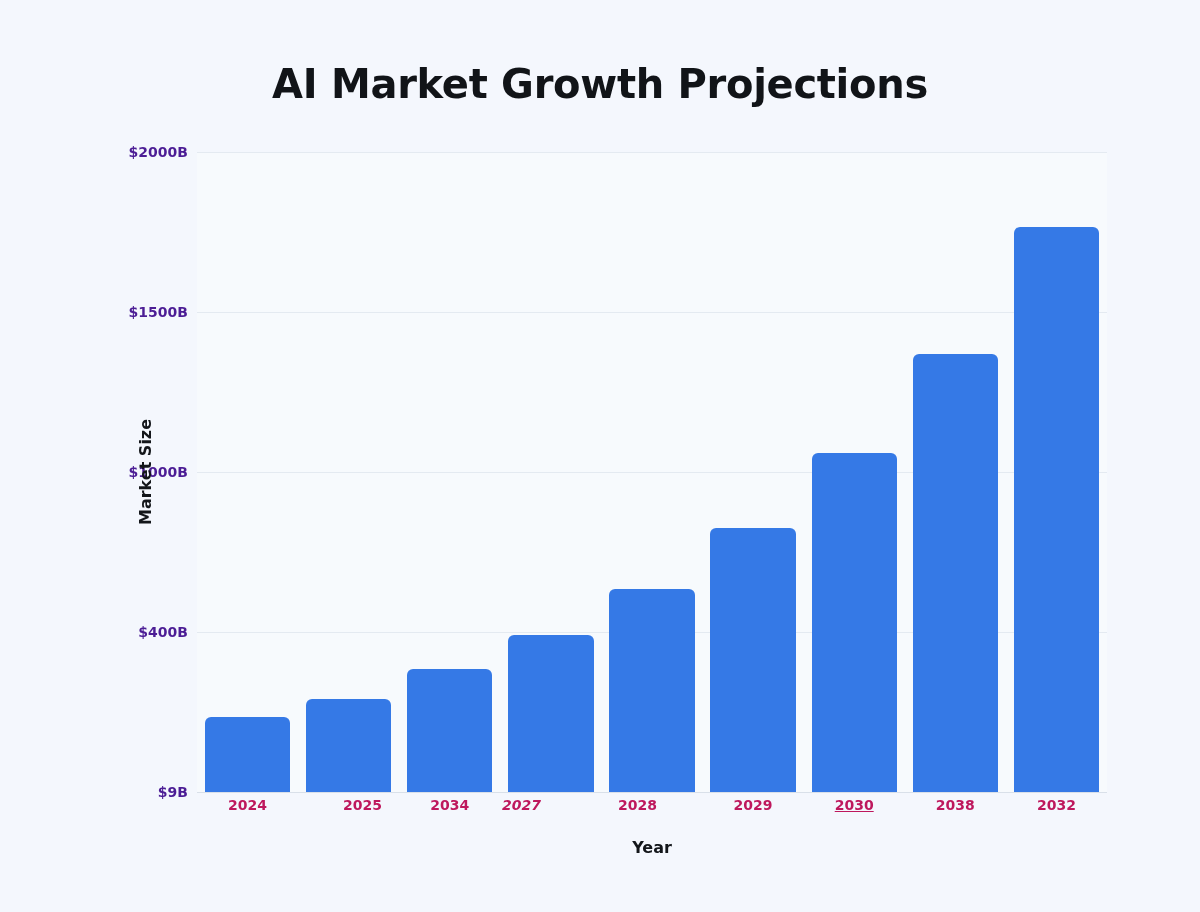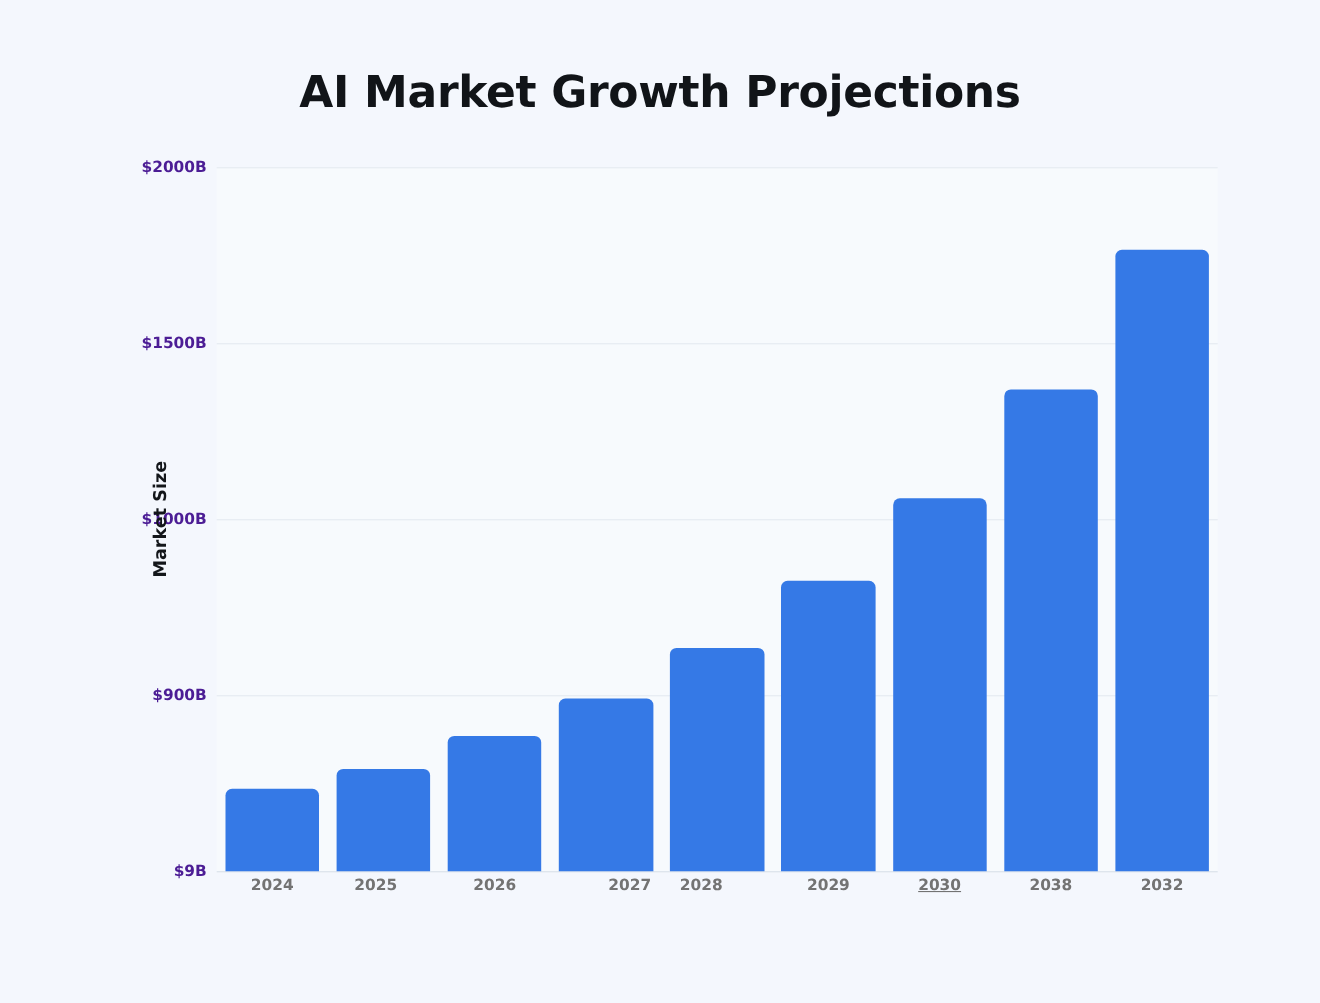--- a/index.html
+++ b/index.html
@@ -82,21 +82,21 @@
     border-radius: 6px 6px 0 0;
   }
 
   
   .xtick {
     position: absolute;
     top: 797px;
     text-align: center;
     font-size: 14px;
     font-weight: 700;
-    color: #737373;
+    color: #be185d;
     white-space: nowrap;
   }
 
   
   #x-axis-title {
     position: absolute;
     left: 197px;
     top: 838px;
     width: 910px;
     text-align: center;
@@ -168,35 +168,36 @@
           <div class="bar" title="2031: $1370B" style="height: 438.4px; background: rgb(53, 121, 230);"></div>
         </div>
         <div class="bar-slot" style="left: 816.725px; width: 85.4389px;">
           <div class="bar" title="2032: $1765B" style="height: 564.8px; background: rgb(53, 121, 230);"></div>
         </div>
       </div>
   </div>
 
   <div id="yticks">
       <div class="ytick" style="top: 792px;">$9B</div>
-      <div class="ytick" style="top: 632px;">$900B</div>
+      <div class="ytick" style="top: 632px;">$400B</div>
       <div class="ytick" style="top: 472px;">$1000B</div>
       <div class="ytick" style="top: 312px;">$1500B</div>
       <div class="ytick" style="top: 152px;">$2000B</div>
     </div>
   <div id="xticks">
       <div class="xtick" style="left: 197px; width: 101.111px;">2024</div>
-      <div class="xtick" style="left: 291px; width: 101.111px; text-align: center;">2025</div>
-      <div class="xtick" style="left: 399.222px; width: 101.111px;">2026</div>
-      <div class="xtick" style="left: 522px; width: 101.111px;">2027</div>
+      <div class="xtick" style="left: 312px; width: 101.111px; text-align: center;">2025</div>
+      <div class="xtick" style="left: 399.222px; width: 101.111px;">2034</div>
+      <div class="xtick" style="left: 471px; width: 101.111px; font-style: italic;">2027</div>
       <div class="xtick" style="left: 587px; width: 101.111px;">2028</div>
       <div class="xtick" style="left: 702.556px; width: 101.111px;">2029</div>
       <div class="xtick" style="left: 803.667px; width: 101.111px; text-decoration: underline;">2030</div>
       <div class="xtick" style="left: 904.778px; width: 101.111px;">2038</div>
       <div class="xtick" style="left: 1005.89px; width: 101.111px;">2032</div>
     </div>
 
   <div id="y-axis-title-wrap">
     <div id="y-axis-title">Market Size</div>
   </div>
 
+  <div id="x-axis-title">Year</div>
 
 </div>
 
 </body></html>

